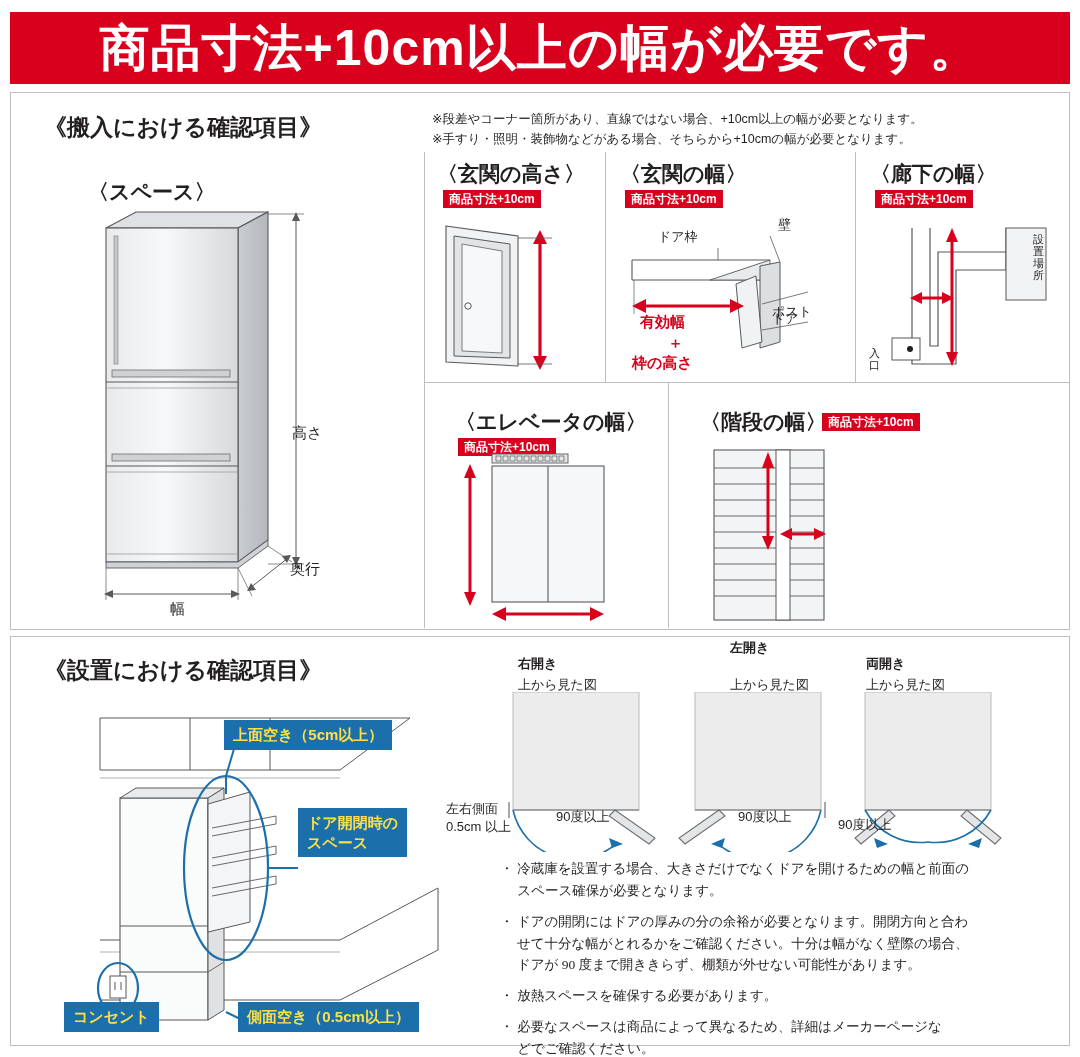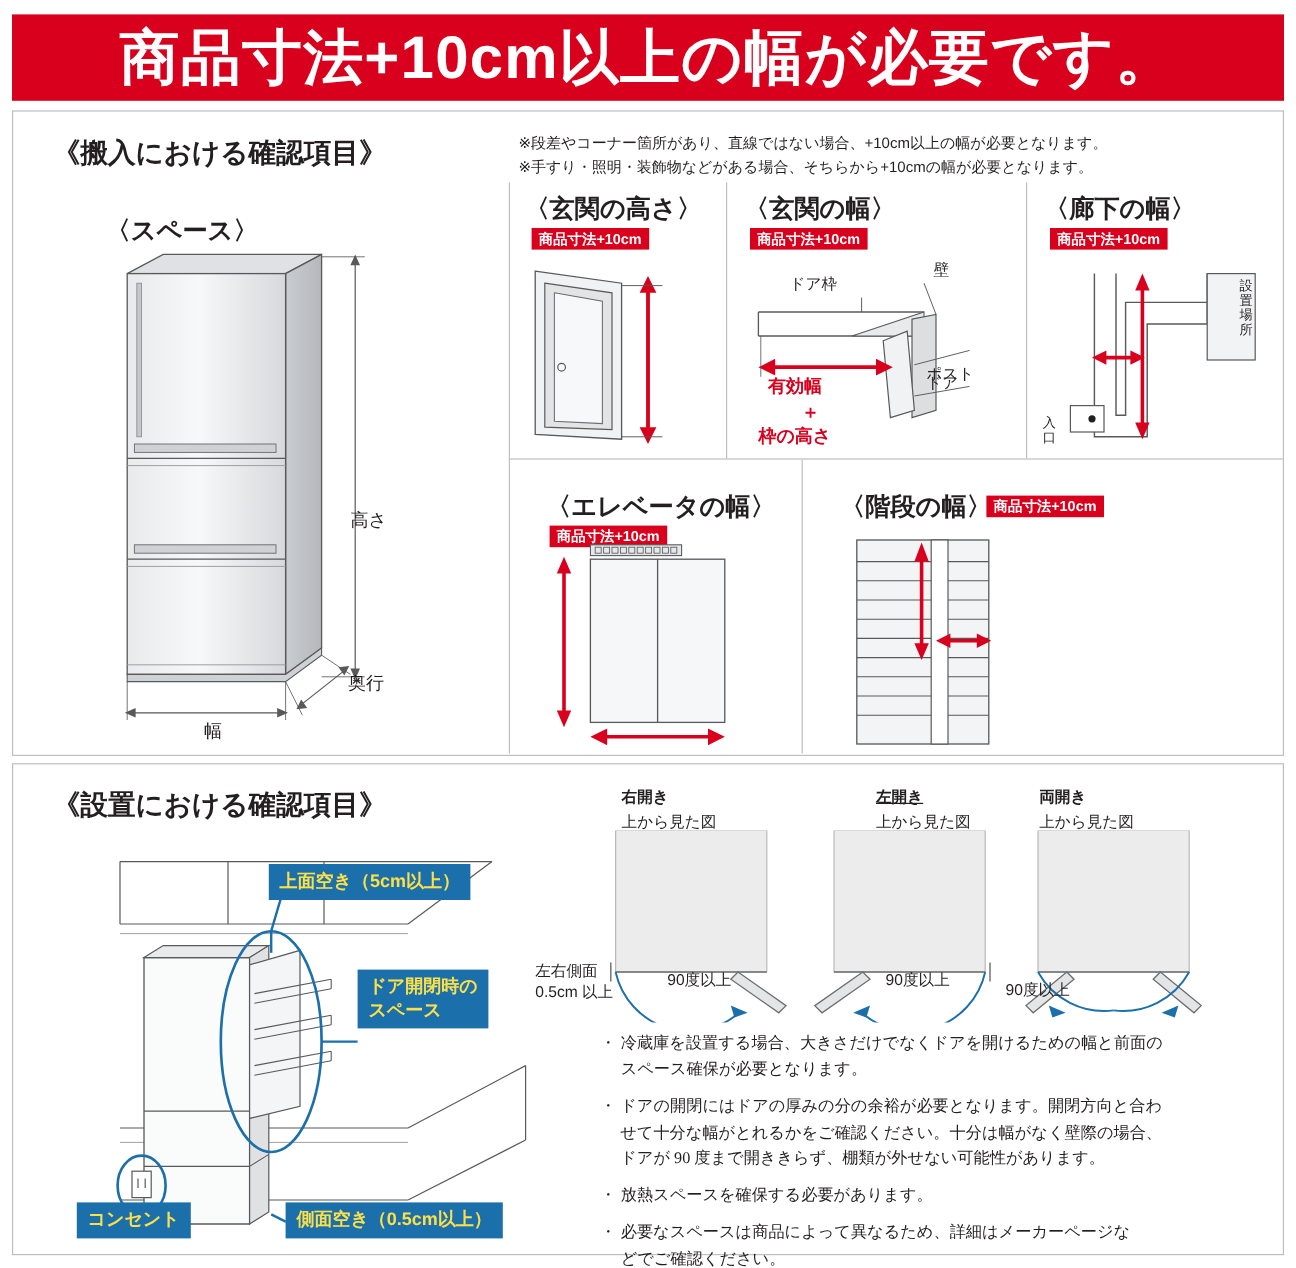--- a/index.html
+++ b/index.html
@@ -331,21 +331,21 @@
 
   <div class="bluetag" style="left:224px;top:720px;">上面空き（5cm以上）</div>
   <div class="bluetag" style="left:298px;top:808px;white-space:pre-line;">ドア開閉時の
 スペース</div>
   <div class="bluetag" style="left:64px;top:1002px;">コンセント</div>
   <div class="bluetag" style="left:238px;top:1002px;">側面空き（0.5cm以上）</div>
 
   <div class="label lbl-m bold" style="left:518px;top:655px;">右開き</div>
   <div class="label lbl-m" style="left:518px;top:676px;">上から見た図</div>
 
-  <div class="label lbl-m bold" style="left:730px;top:655px;text-decoration:underline;">左開き</div>
+  <div class="label lbl-m bold" style="left:730px;top:639px;">左開き</div>
   <div class="label lbl-m" style="left:730px;top:676px;">上から見た図</div>
 
   <div class="label lbl-m bold" style="left:866px;top:655px;">両開き</div>
   <div class="label lbl-m" style="left:866px;top:676px;">上から見た図</div>
 
   <div class="label lbl-m" style="left:446px;top:800px;white-space:pre-line;line-height:1.4;">左右側面
 0.5cm 以上</div>
 
   <svg class="sv" style="left:505px;top:692px;" width="510" height="160" viewBox="0 0 510 160">
 

